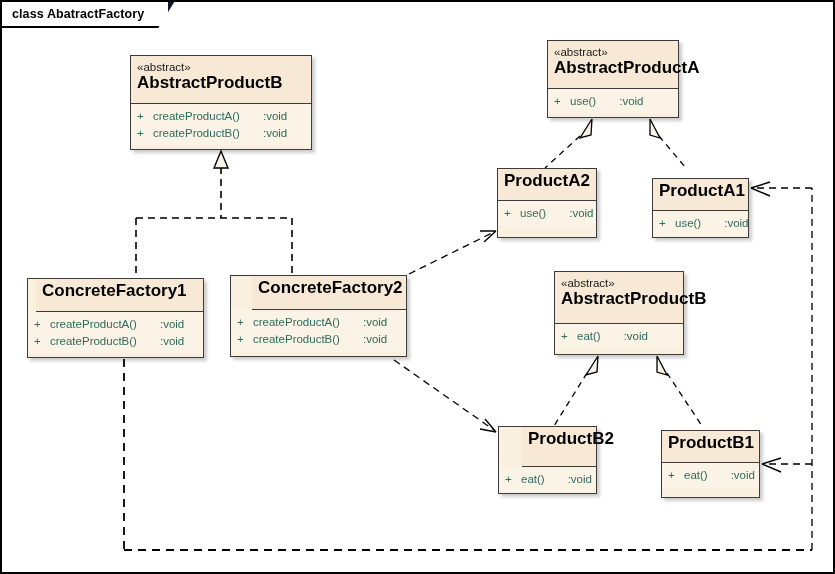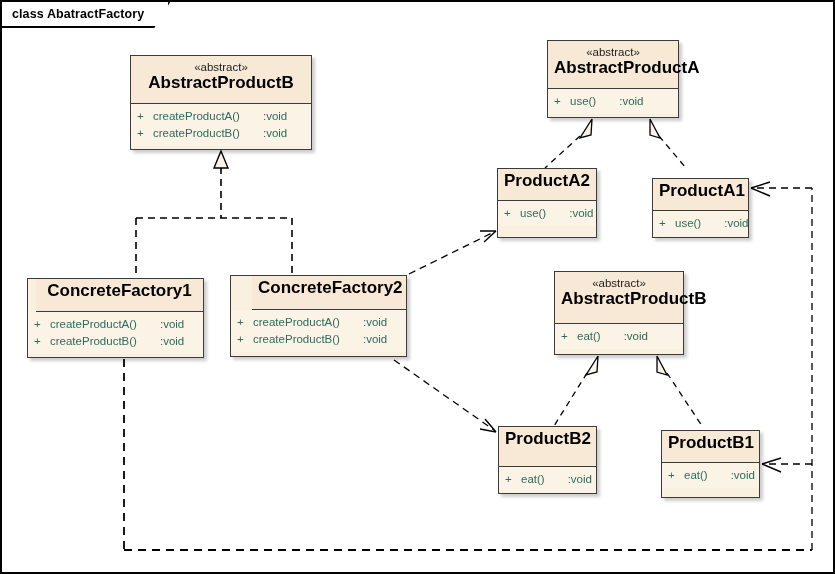--- a/index.html
+++ b/index.html
@@ -17,21 +17,21 @@
     box-sizing: border-box;
     overflow: hidden;
   }
   
   #frame-tab {
     position: absolute;
     left: 0px;
     top: 0px;
     height: 26px;
     background: #ffffff;
-    border-right: 2px solid #0f172a;
+    border-right: 6px solid #0f172a;
     border-bottom: 2px solid #000000;
     box-sizing: border-box;
     display: flex;
     align-items: center;
     padding: 0 24px 0 10px;
     font-size: 12.5px;
     font-weight: bold;
     color: #000000;
     letter-spacing: 0.1px;
     white-space: nowrap;
@@ -54,21 +54,20 @@
     box-sizing: border-box;
     border: 1px solid #3b3b3b;
     background: #faf0e0;
     box-shadow: 3px 3px 3px rgba(0,0,0,0.20);
     z-index: 4;
   }
   .box-head {
     box-sizing: border-box;
     background: #f7e9d5;
     border-bottom: 1px solid #3b3b3b;
-    text-align: center;
     padding: 4px 6px 22px 6px;
   }
   .stereo {
     display: block;
     font-size: 11.5px;
     color: #1c1c1c;
     line-height: 15px;
     font-weight: normal;
   }
   .cname {
@@ -260,21 +259,21 @@
         </div>
         <div class="box-body">
           <div class="member">
             <span class="vis">+</span>
             <span class="msig">eat()</span>
             <span class="mtype">:void</span>
           </div>
         </div>
       </div>
       <div class="umlbox" style="left: 496px; top: 424px; width: 99px; height: 68px;">
-        <div class="box-head" style="height: 40px;">
+        <div class="box-head" style="height: 40px; margin-left: 23px;">
           <span class="cname">ProductB2</span>
         </div>
         <div class="box-body">
           <div class="member">
             <span class="vis">+</span>
             <span class="msig">eat()</span>
             <span class="mtype">:void</span>
           </div>
         </div>
       </div>

